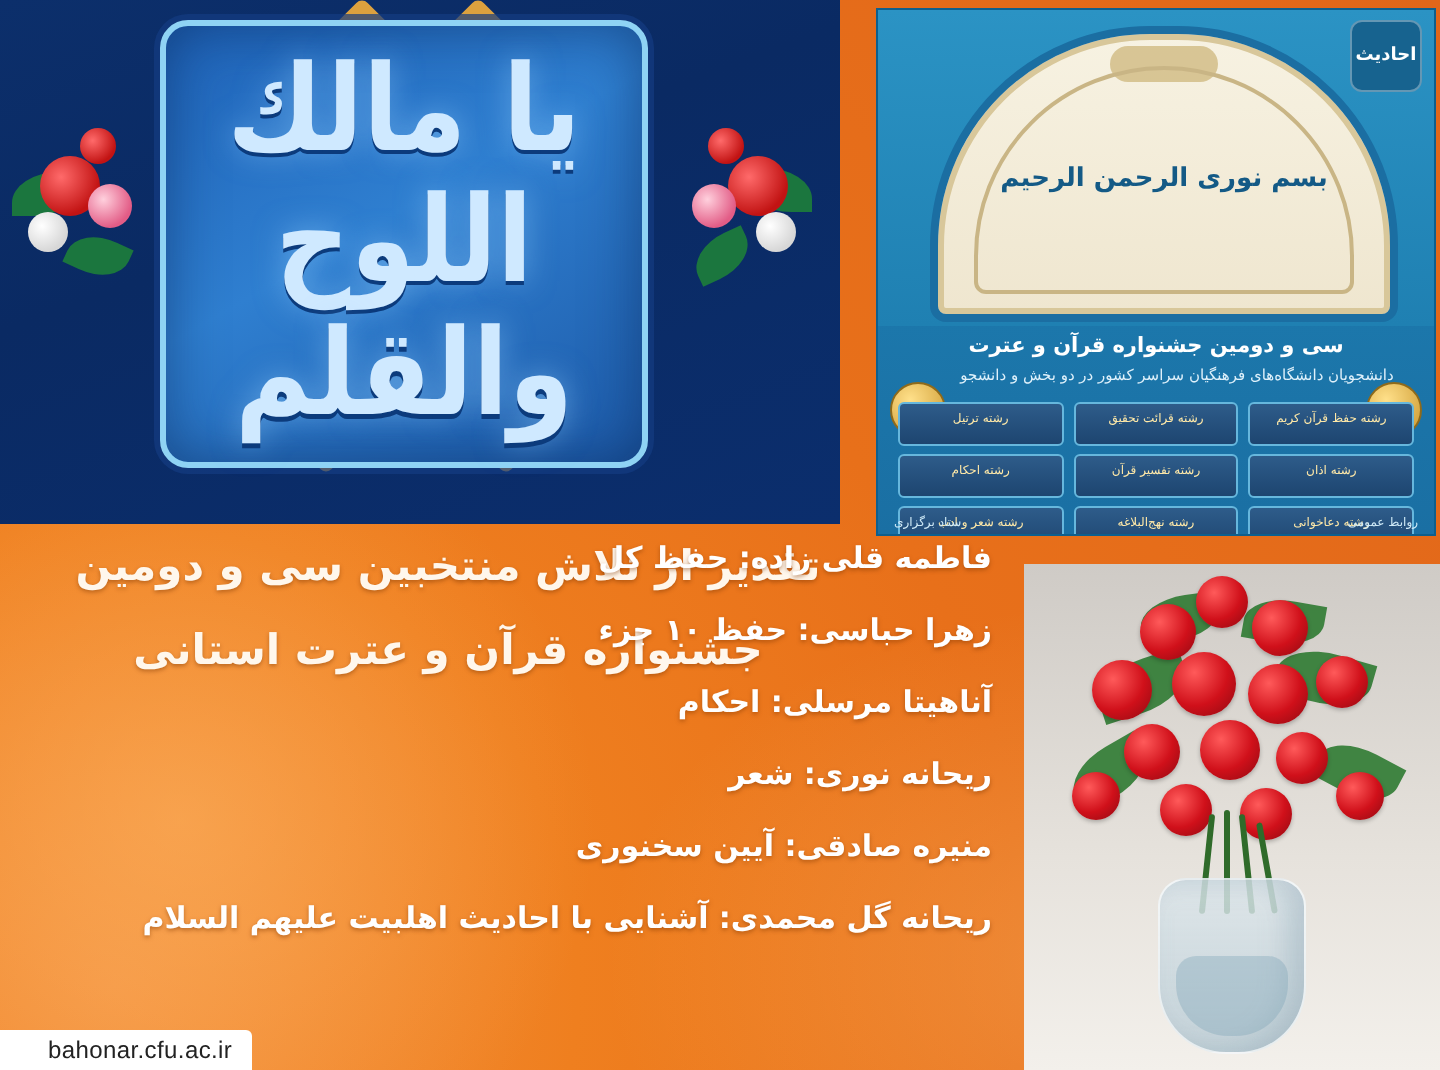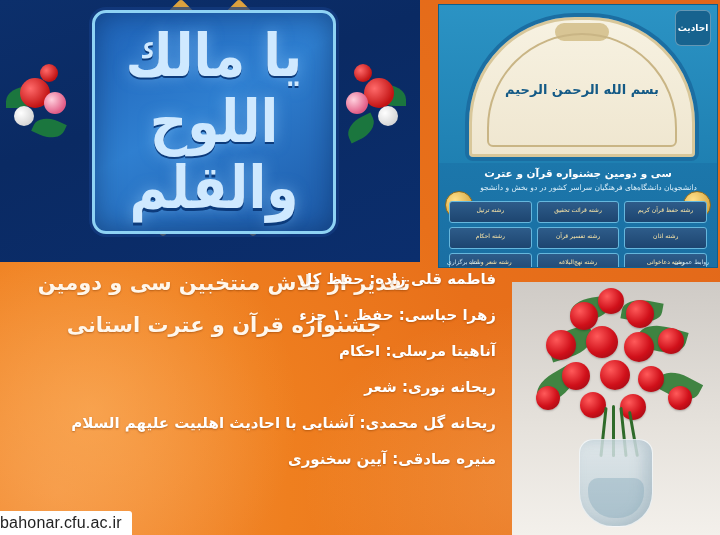--- a/index.html
+++ b/index.html
@@ -26,21 +26,21 @@
   .swirl.c{left:120px;top:-60px;width:260px;height:260px;
     background:radial-gradient(circle, rgba(255,210,150,.25) 0%, rgba(255,170,80,0) 70%);}
 
   
   .calli-panel{
     position:absolute;left:0;top:0;width:420px;height:262px;
     background:linear-gradient(160deg,#0c2f6b 0%,#0a2a63 40%,#0b2e6d 100%);
     overflow:hidden;
   }
   .calli-frame{
-    position:absolute;left:92px;top:10px;width:238px;height:218px;
+    position:absolute;left:80px;top:10px;width:238px;height:218px;
     border:3px solid #8fd3f4;border-radius:14px;
     background:linear-gradient(150deg,#1f63b8 0%,#2f7fd0 45%,#1d5aa8 100%);
     box-shadow:0 0 0 3px rgba(20,60,130,.7), inset 0 0 28px rgba(10,40,90,.55);
   }
   .calli-text{
     position:absolute;inset:0;
     display:flex;align-items:center;justify-content:center;
     color:#cfe9ff;
     font-family:"DejaVu Sans","Liberation Sans",sans-serif;
     font-size:52px;line-height:1.1;font-weight:bold;
@@ -178,21 +178,21 @@
     box-shadow:0 1px 2px rgba(0,0,0,.25);
   }
   .foliage{
     position:absolute;border-radius:60% 0 60% 0;background:#2f7a32;opacity:.9;
   }
 
   
   .url-badge{
     position:absolute;left:0;bottom:0;
     background:#ffffff;color:#222;
-    font-size:16px;padding:3px 10px 3px 0;
+    font-size:12px;padding:3px 10px 3px 24px;
     border-top-right-radius:3px;
     font-family:"Liberation Sans",sans-serif;
     letter-spacing:.2px;
   }
 </style>
 </head>
 <body>
 
 <div class="stage">
 
@@ -232,21 +232,21 @@
 
     <div class="calli-frame">
       <div class="calli-text">يا مالك اللوح والقلم</div>
     </div>
   </div>
 
   <div class="poster">
     <div class="poster-top">
       <div class="poster-arch">
         <div class="arch-seal"></div>
-        <div class="arch-inner">بسم الله الرحمن الرحیم</div>
+        <div class="arch-inner">بسم نوری الرحمن الرحیم</div>
       </div>
       <div class="poster-logo">احادیث</div>
     </div>
 
     <div class="poster-title">
       <div>سی و دومین جشنواره قرآن و عترت</div>
       <div class="sub">دانشجویان دانشگاه‌های فرهنگیان سراسر کشور
 در دو بخش و دانشجو</div>
     </div>
 
@@ -273,22 +273,22 @@
   </div>
 
   <div class="headline" style="white-space:pre-line;">تقدیر از تلاش منتخبین سی و دومین
 جشنواره قرآن و عترت استانی</div>
 
   <div class="winners">
     <div class="winner">فاطمه قلی زاده: حفظ کل</div>
     <div class="winner">زهرا حباسی: حفظ ۱۰ جزء</div>
     <div class="winner">آناهیتا مرسلی: احکام</div>
     <div class="winner">ریحانه نوری: شعر</div>
+    <div class="winner">منیره صادقی: آیین سخنوری</div>
     <div class="winner">ریحانه گل محمدی: آشنایی با احادیث اهلبیت علیهم السلام</div>
-    <div class="winner">منیره صادقی: آیین سخنوری</div>
   </div>
 
   <div class="photo">
     <div class="photo-bg"></div>
 
     <div class="foliage" style="left:36px;top:48px;width:46px;height:26px;transform:rotate(-18deg);"></div>
     <div class="foliage" style="left:126px;top:44px;width:48px;height:26px;transform:rotate(16deg);"></div>
     <div class="foliage" style="left:58px;top:16px;width:40px;height:22px;transform:rotate(-8deg);"></div>
     <div class="foliage" style="left:110px;top:18px;width:40px;height:22px;transform:rotate(10deg);"></div>
     <div class="foliage" style="left:22px;top:92px;width:42px;height:24px;transform:rotate(-30deg);"></div>

